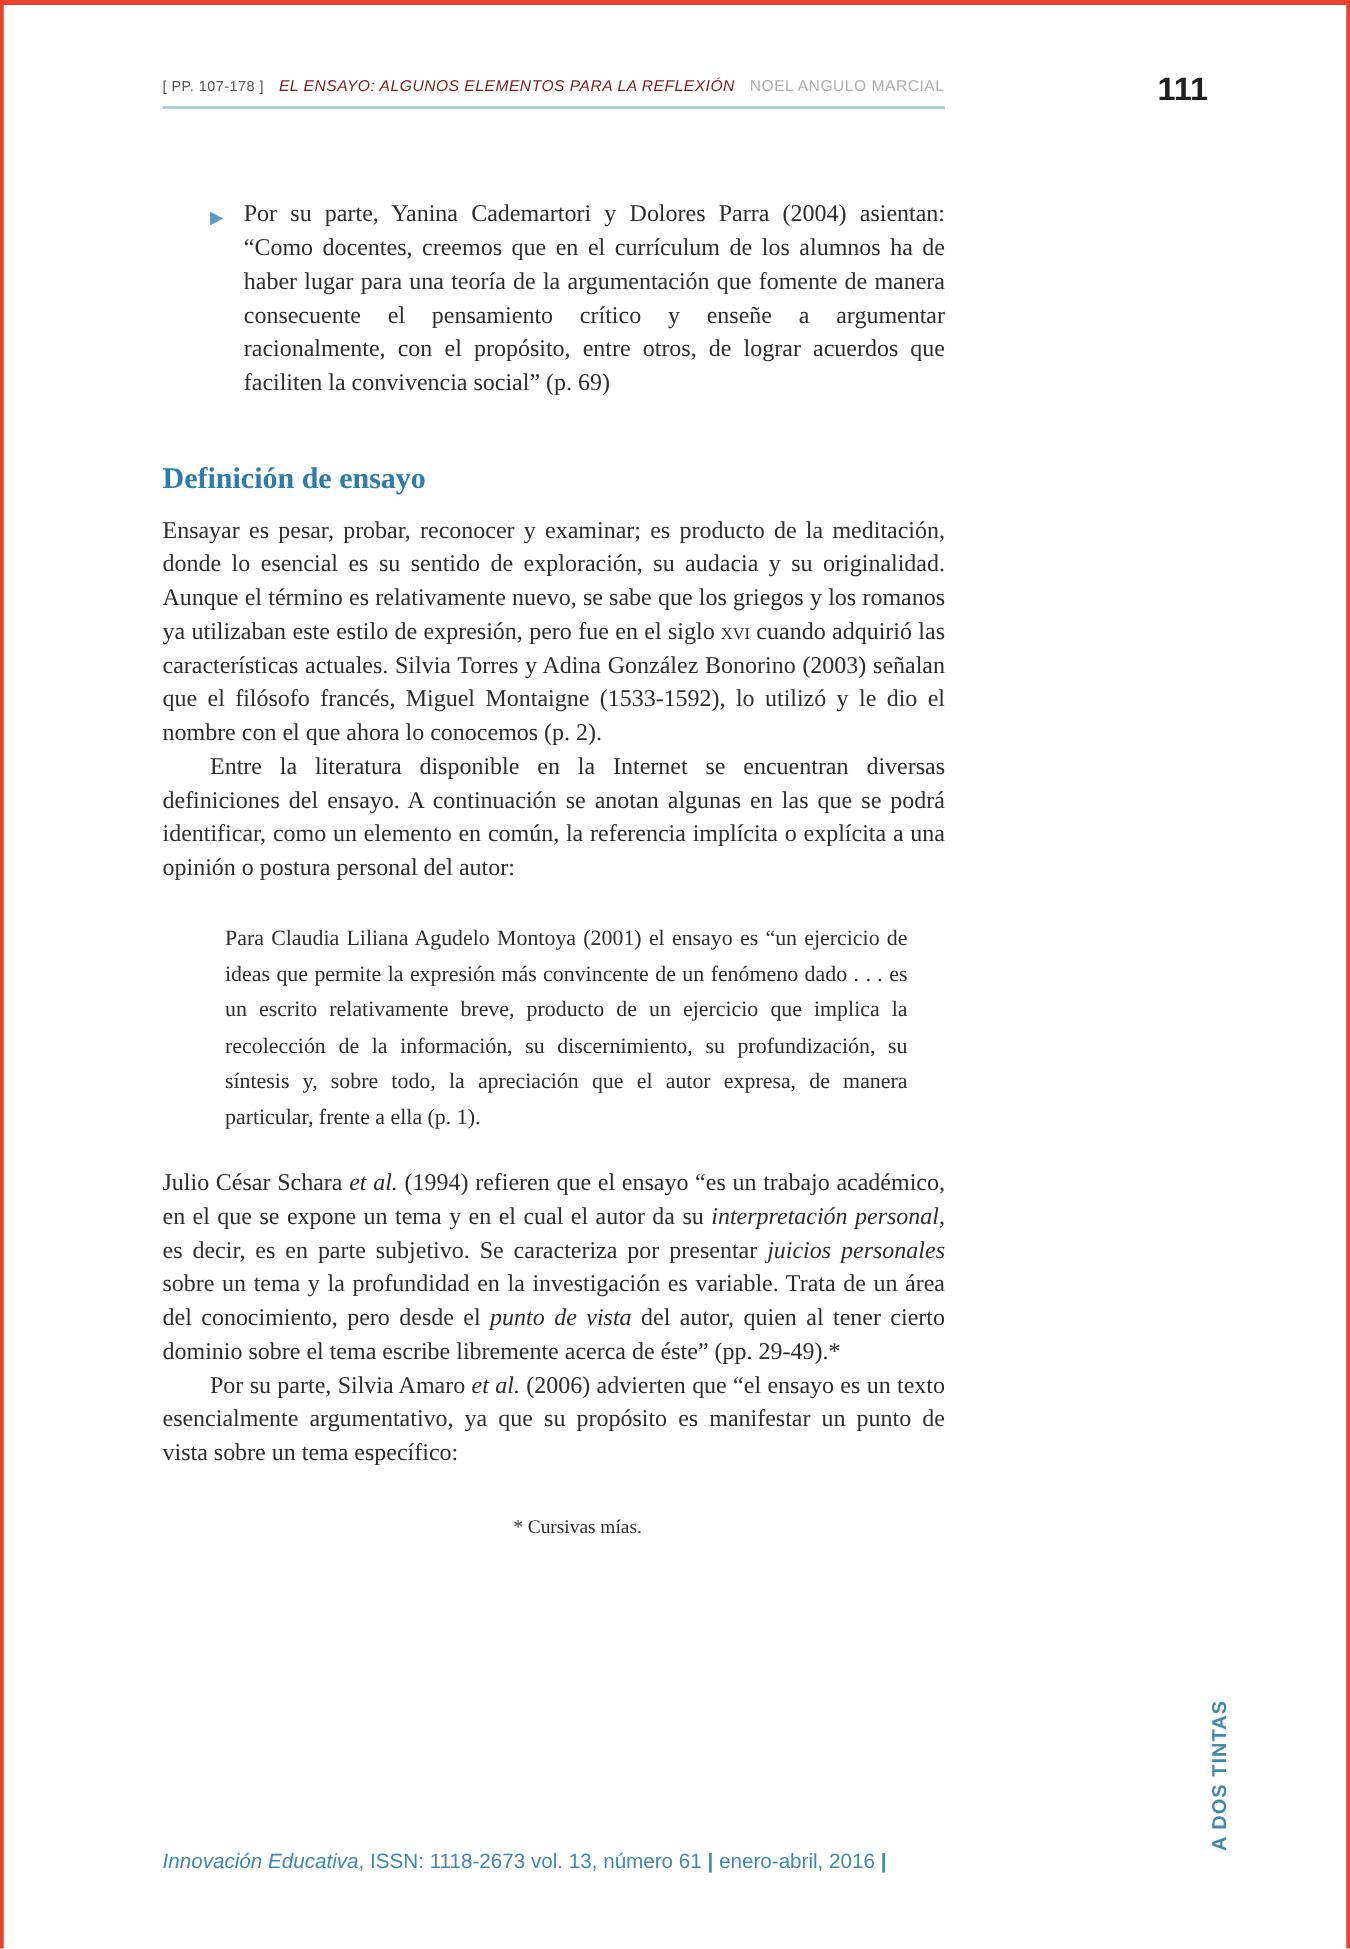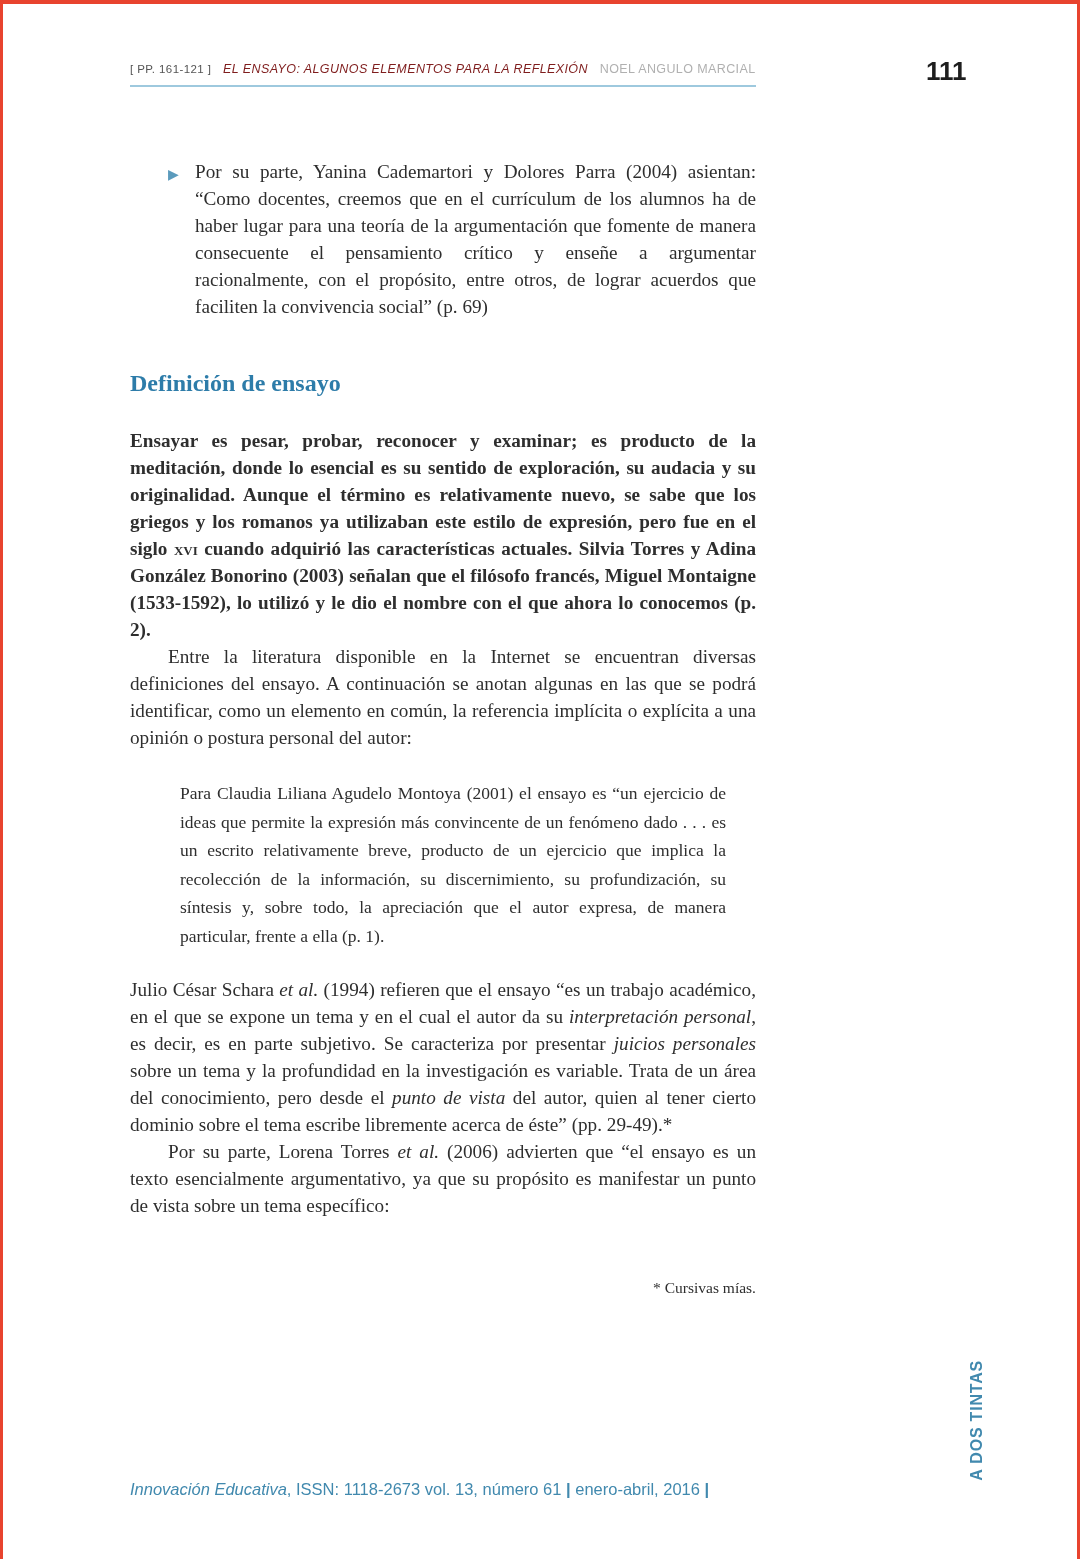--- a/index.html
+++ b/index.html
@@ -64,34 +64,34 @@
   }
 
   .section-heading {
     margin: 50px 0 0 0;
     font-size: 24px;
     font-weight: bold;
     color: #2d7ca9;
   }
 
   .para { margin: 0; }
-  .para-first { margin-top: 30px; font-weight: bold; }
+  .para-first { margin-top: 14px; }
   .indent { text-indent: 38px; }
 
   .block-quote {
     margin: 28px 30px 26px 50px;
     font-size: 17.5px;
     line-height: 28.5px;
   }
 
   .footnote {
-    margin: 58px 0 0 38px;
+    margin: 35px 0 0 38px;
     font-size: 15.5px;
     line-height: 22px;
-    text-align: right;
+    text-align: center;
   }
 
   .page-footer {
     position: absolute;
     top: 1480px; left: 130px;
     font-family: "Liberation Sans", sans-serif;
     font-size: 16.5px;
     color: #4189ae;
     white-space: nowrap;
   }
@@ -115,21 +115,21 @@
 </head>
 <body>
 
 <div class="page">
 
   <div class="trim-top"></div>
   <div class="trim-left"></div>
   <div class="trim-right"></div>
 
   <div class="running-header">
-    <span class="pages">[ PP. 161-121 ]</span>
+    <span class="pages">[ PP. 107-178 ]</span>
     <span class="title">EL ENSAYO: ALGUNOS ELEMENTOS PARA LA REFLEXIÓN</span>
     <span class="author">NOEL ANGULO MARCIAL</span>
   </div>
 
   <div class="page-number">111</div>
 
   <div class="main-column">
 
 
     <div class="bullet-item">
@@ -140,21 +140,21 @@
     <h2 class="section-heading">Definición de ensayo</h2>
 
     <p class="para para-first"><span>Ensayar es pesar, probar, reconocer y examinar; es producto de la meditación, donde lo esencial es su sentido de exploración, su audacia y su originalidad. Aunque el término es relativamente nuevo, se sabe que los griegos y los romanos ya utilizaban este estilo de expresión, pero fue en el siglo </span><span class="sc">xvi</span><span> cuando adquirió las características actuales. Silvia Torres y Adina González Bonorino (2003) señalan que el filósofo francés, Miguel Montaigne (1533-1592), lo utilizó y le dio el nombre con el que ahora lo conocemos (p. 2).</span></p>
 
     <p class="para indent">Entre la literatura disponible en la Internet se encuentran diversas definiciones del ensayo. A continuación se anotan algunas en las que se podrá identificar, como un elemento en común, la referencia implícita o explícita a una opinión o postura personal del autor:</p>
 
     <div class="block-quote">Para Claudia Liliana Agudelo Montoya (2001) el ensayo es “un ejercicio de ideas que permite la expresión más convincente de un fenómeno dado . . . es un escrito relativamente breve, producto de un ejercicio que implica la recolección de la información, su discernimiento, su profundización, su síntesis y, sobre todo, la apreciación que el autor expresa, de manera particular, frente a ella (p. 1).</div>
 
     <p class="para"><span>Julio César Schara </span><span class="it">et al.</span><span> (1994) refieren que el ensayo “es un trabajo académico, en el que se expone un tema y en el cual el autor da su </span><span class="it">interpretación personal</span><span>, es decir, es en parte subjetivo. Se caracteriza por presentar </span><span class="it">juicios personales</span><span> sobre un tema y la profundidad en la investigación es variable. Trata de un área del conocimiento, pero desde el </span><span class="it">punto de vista</span><span> del autor, quien al tener cierto dominio sobre el tema escribe libremente acerca de éste” (pp. 29-49).*</span></p>
 
-    <p class="para indent"><span>Por su parte, Lorena Torres </span><span class="it">et al.</span><span> (2006) advierten que “el ensayo es un texto esencialmente argumentativo, ya que su propósito es manifestar un punto de vista sobre un tema específico:</span></p>
+    <p class="para indent"><span>Por su parte, Silvia Amaro </span><span class="it">et al.</span><span> (2006) advierten que “el ensayo es un texto esencialmente argumentativo, ya que su propósito es manifestar un punto de vista sobre un tema específico:</span></p>
 
     <div class="footnote">* Cursivas mías.</div>
 
   </div>
 
   <div class="page-footer"><span class="it">Innovación Educativa</span><span>, ISSN: 1118-2673 vol. 13, número 61 </span><span class="bd">|</span><span> enero-abril, 2016 </span><span class="bd">|</span></div>
 
   <div class="sidebar-vertical">A DOS TINTAS</div>
 
 </div>

